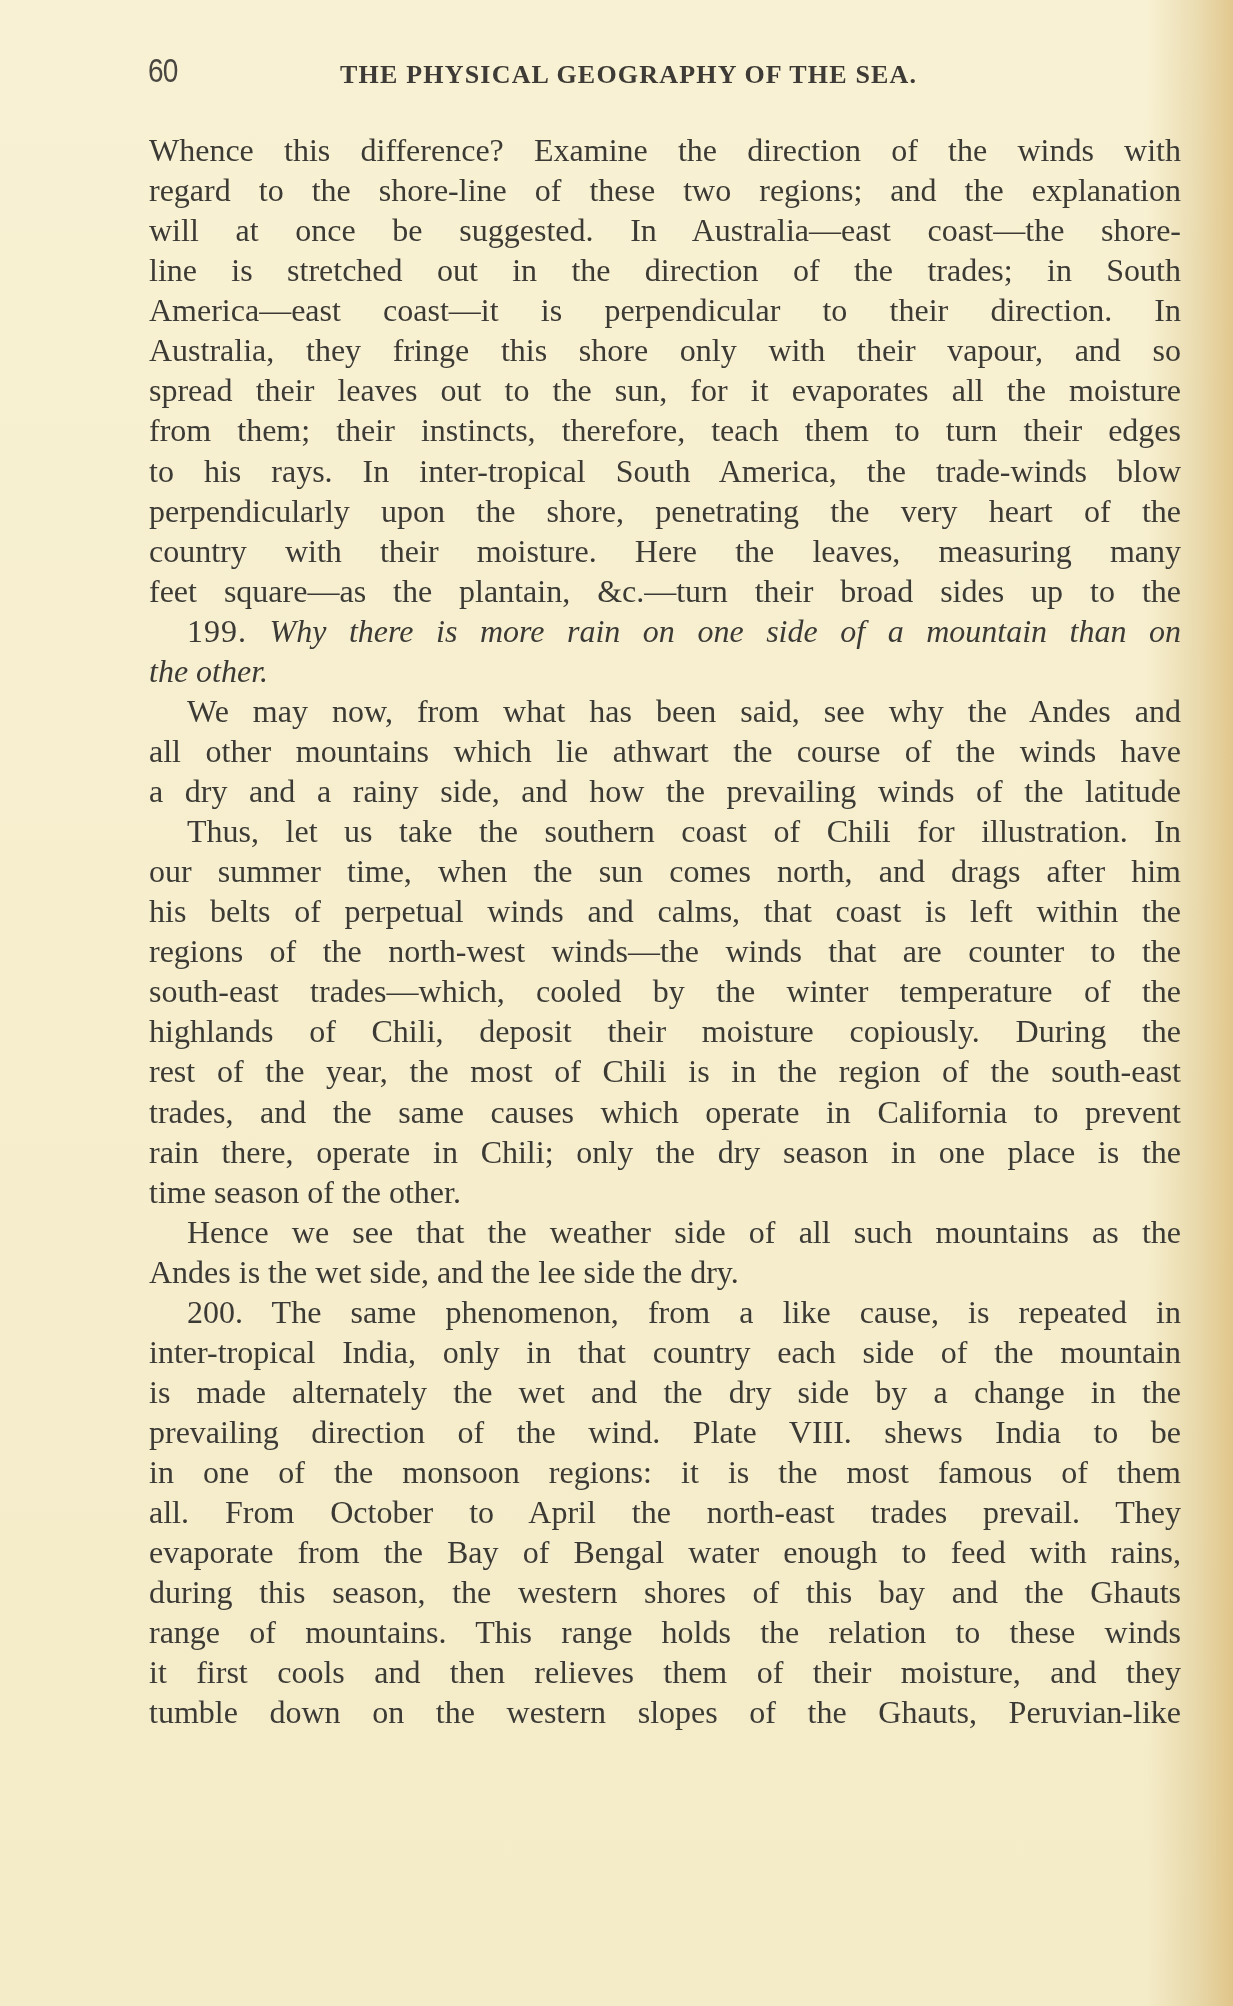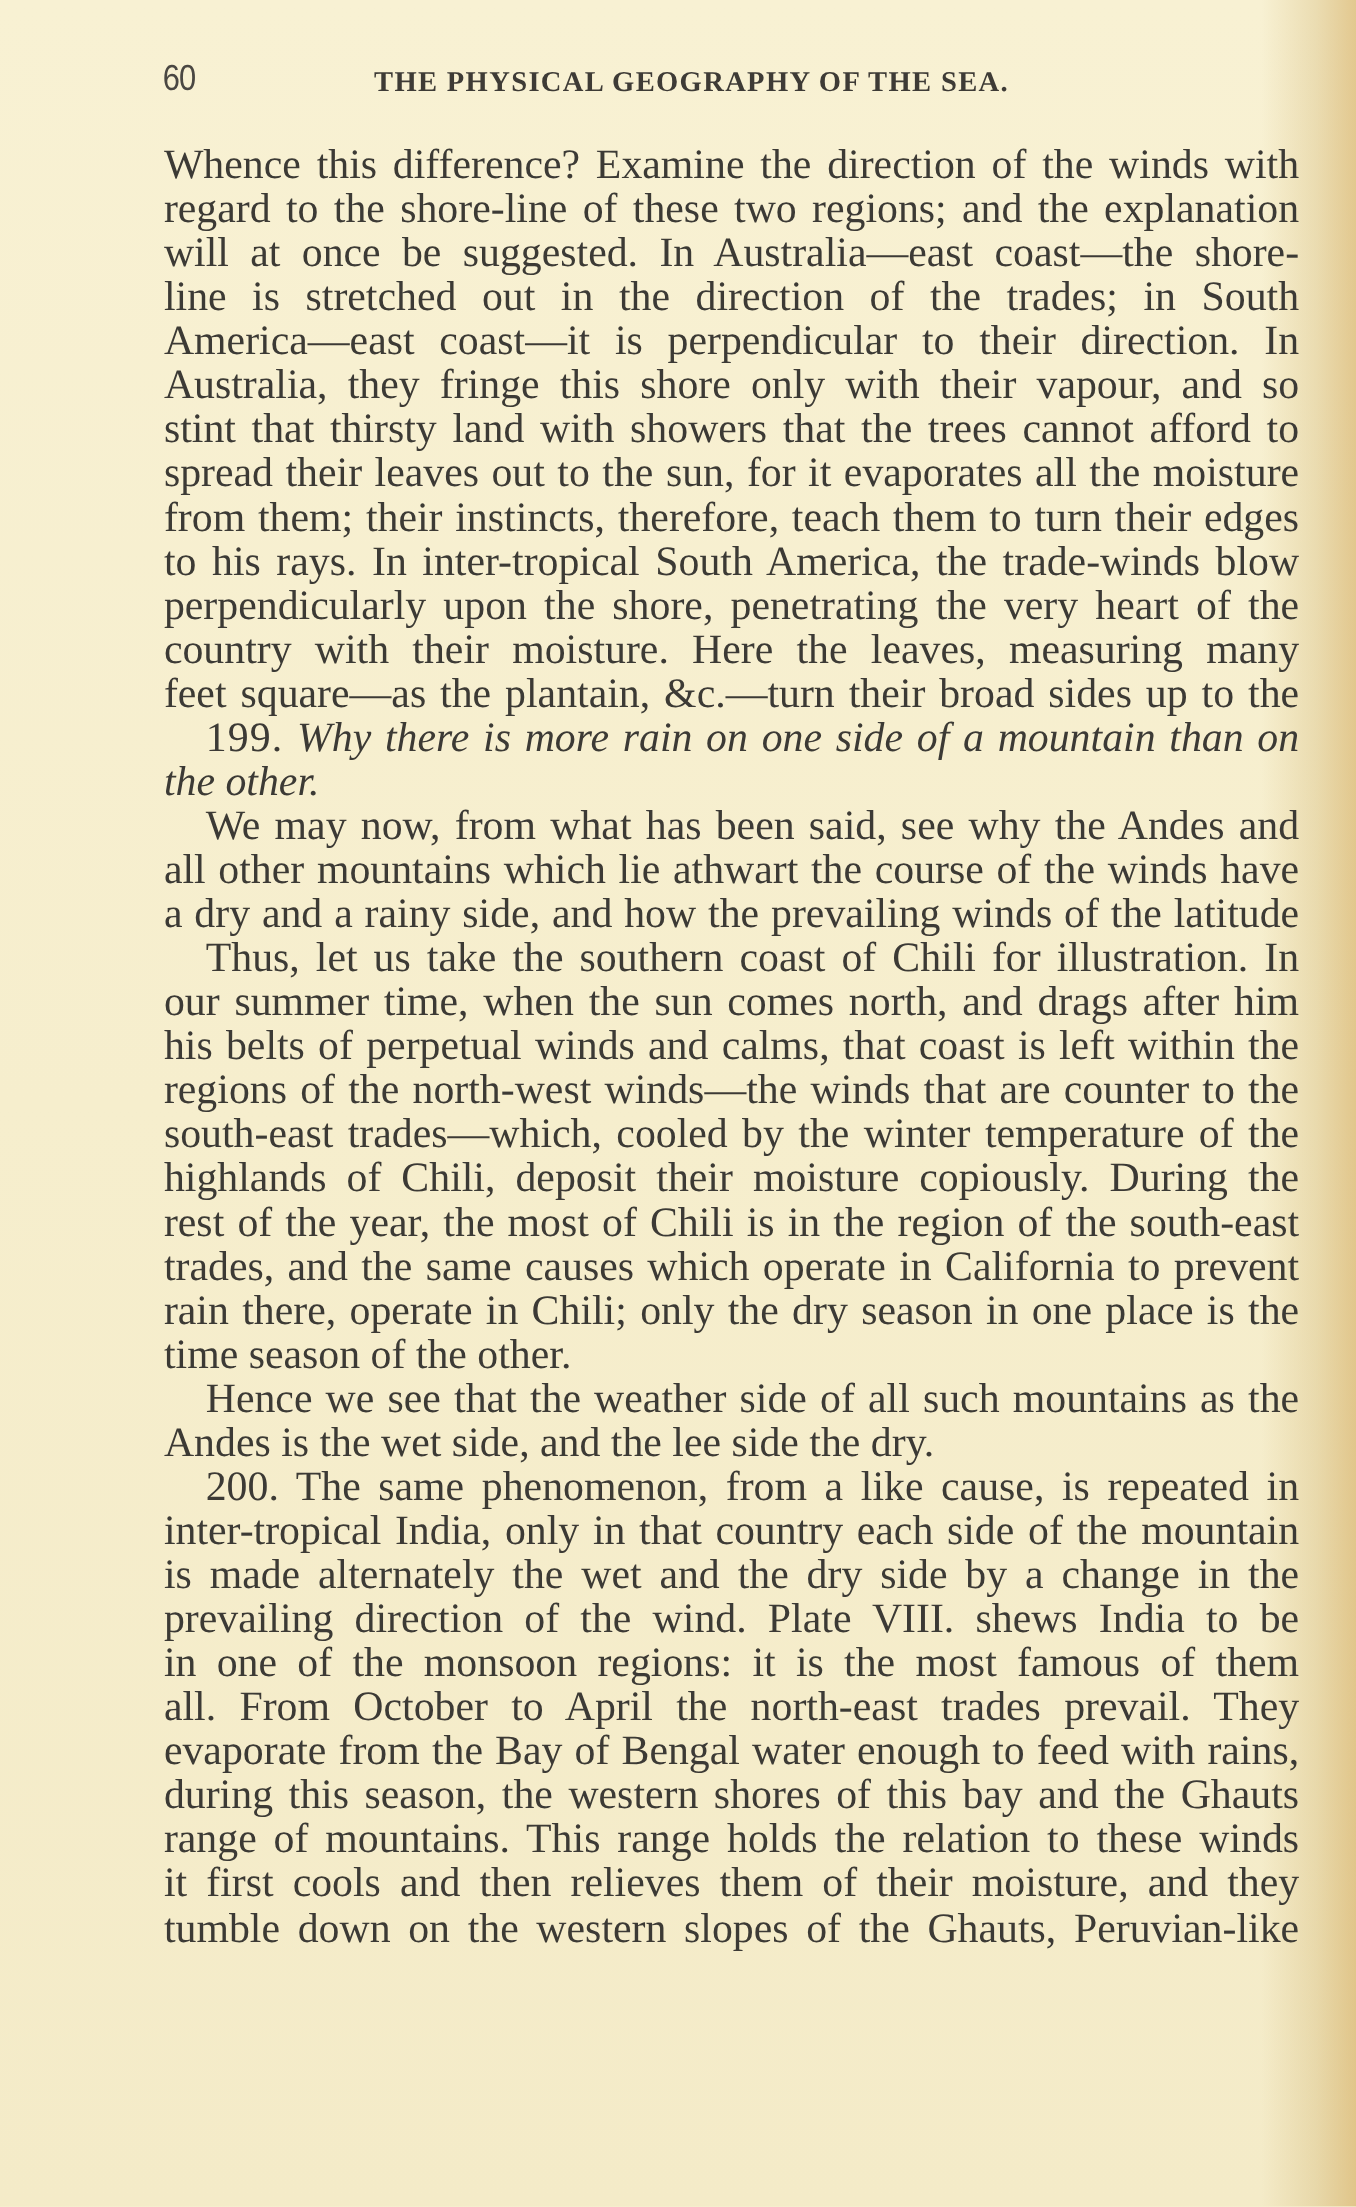--- a/index.html
+++ b/index.html
@@ -27,21 +27,21 @@
   }
   .running-title {
     position: absolute; left: 192px; top: 8px;
     font-family: "Liberation Serif", serif;
     font-size: 26px; letter-spacing: 1.2px; color: #3e3b36;
     font-weight: bold;
   }
   .body-text {
     position: absolute; top: 130px; left: 149px; width: 1032px;
     font-family: "Liberation Serif", "DejaVu Serif", serif;
-    font-size: 38px; line-height: 40.07px;
+    font-size: 32px; line-height: 40.07px;
     color: #3c3a35;
   }
   .line {
     display: block; white-space: nowrap;
     text-align: justify; text-align-last: justify;
     height: 40.07px;
   }
   .line.last { text-align-last: left; }
   .indent { padding-left: 38px; }
   .italic { font-style: italic; }
@@ -57,21 +57,20 @@
   <span class="running-title">THE PHYSICAL GEOGRAPHY OF THE SEA.</span>
 </div>
 
 <div class="body-text">
   <span class="line">Whence this difference? Examine the direction of the winds with</span>
   <span class="line">regard to the shore-line of these two regions; and the explanation</span>
   <span class="line">will at once be suggested. In Australia—east coast—the shore-</span>
   <span class="line">line is stretched out in the direction of the trades; in South</span>
   <span class="line">America—east coast—it is perpendicular to their direction. In</span>
   <span class="line">Australia, they fringe this shore only with their vapour, and so</span>
-  <span class="line">stint that thirsty land with showers that the trees cannot afford to</span>
   <span class="line">spread their leaves out to the sun, for it evaporates all the moisture</span>
   <span class="line">from them; their instincts, therefore, teach them to turn their edges</span>
   <span class="line">to his rays. In inter-tropical South America, the trade-winds blow</span>
   <span class="line">perpendicularly upon the shore, penetrating the very heart of the</span>
   <span class="line">country with their moisture. Here the leaves, measuring many</span>
   <span class="line">feet square—as the plantain, &amp;c.—turn their broad sides up to the</span>
   <span class="line indent"><span class="section-num">199.</span> <span class="italic">Why there is more rain on one side of a mountain than on</span></span>
   <span class="line last italic">the other.</span>
   <span class="line indent">We may now, from what has been said, see why the Andes and</span>
   <span class="line">all other mountains which lie athwart the course of the winds have</span>

